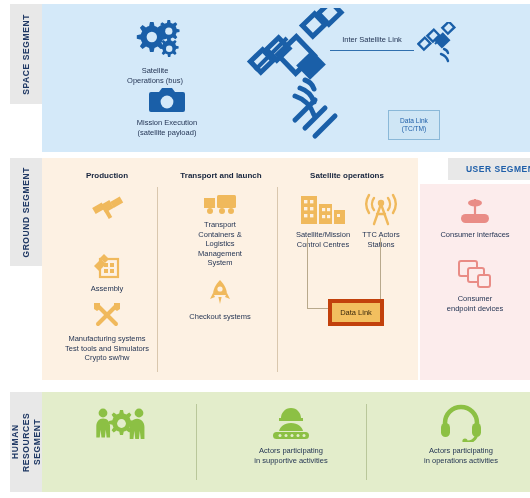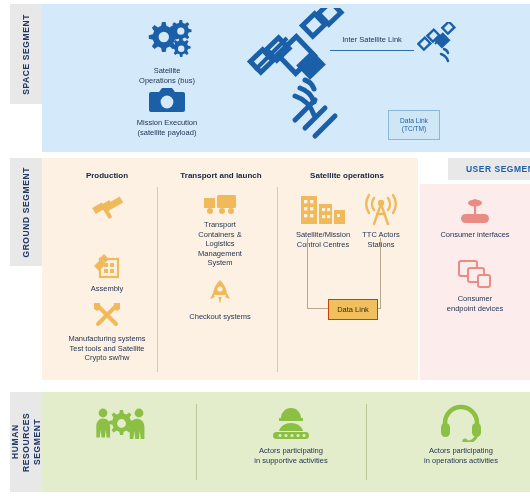--- a/index.html
+++ b/index.html
@@ -119,21 +119,21 @@
   }
   .datalink-space span {
     font-size: 6.6px;
     line-height: 8px;
     color: #1f5fa9;
     white-space: pre-line;
   }
   .datalink-ground {
     position: absolute;
     background: #f2bf5f;
-    border: 1px solid #c2410c;
+    border: 4px solid #c2410c;
     display: flex;
     align-items: center;
     justify-content: center;
   }
   .datalink-ground span {
     font-size: 7.5px;
     color: #3b2a0c;
   }
   .conn {
     position: absolute;
@@ -146,21 +146,21 @@
 <body>
 
 <div id="diagram">
 
   <div class="panel panel-space" style="left:42px; top:4px; width:488px; height:148px;"></div>
 
   <div class="seg-tab" style="left:10px; top:4px; width:32px; height:100px;">
     <span>SPACE SEGMENT</span>
   </div>
 
-  <div class="node" style="left:112px; top:18px; width:110px;">
+  <div class="node" style="left:100px; top:18px; width:110px;">
     <span class="ico">
       <svg width="52" height="44" viewBox="0 0 52 44">
         <g fill="#1a5fa8">
           <path d="M21 4 l3.6 0 0.9 4.1 a11 11 0 0 1 3.1 1.3 l3.5-2.3 2.6 2.6 -2.3 3.5 a11 11 0 0 1 1.3 3.1 l4.1 0.9 0 3.6 -4.1 0.9 a11 11 0 0 1 -1.3 3.1 l2.3 3.5 -2.6 2.6 -3.5-2.3 a11 11 0 0 1 -3.1 1.3 l-0.9 4.1 -3.6 0 -0.9-4.1 a11 11 0 0 1 -3.1-1.3 l-3.5 2.3 -2.6-2.6 2.3-3.5 a11 11 0 0 1 -1.3-3.1 l-4.1-0.9 0-3.6 4.1-0.9 a11 11 0 0 1 1.3-3.1 l-2.3-3.5 2.6-2.6 3.5 2.3 a11 11 0 0 1 3.1-1.3 z"></path>
           <circle cx="22.8" cy="19" r="5.2" fill="#d4e9f9"></circle>
           <path d="M40.5 2 l2.6 0 0.6 2.9 a8 8 0 0 1 2.2 0.9 l2.5-1.6 1.9 1.9 -1.6 2.5 a8 8 0 0 1 0.9 2.2 l2.9 0.6 0 2.6 -2.9 0.6 a8 8 0 0 1 -0.9 2.2 l1.6 2.5 -1.9 1.9 -2.5-1.6 a8 8 0 0 1 -2.2 0.9 l-0.6 2.9 -2.6 0 -0.6-2.9 a8 8 0 0 1 -2.2-0.9 l-2.5 1.6 -1.9-1.9 1.6-2.5 a8 8 0 0 1 -0.9-2.2 l-2.9-0.6 0-2.6 2.9-0.6 a8 8 0 0 1 0.9-2.2 l-1.6-2.5 1.9-1.9 2.5 1.6 a8 8 0 0 1 2.2-0.9 z" transform="translate(-2,0)"></path>
           <circle cx="39.8" cy="13.2" r="3.6" fill="#d4e9f9"></circle>
           <path d="M43 24 l2.3 0 0.5 2.6 a7 7 0 0 1 2 0.8 l2.2-1.4 1.6 1.6 -1.4 2.2 a7 7 0 0 1 0.8 2 l2.6 0.5 0 2.3 -2.6 0.5 a7 7 0 0 1 -0.8 2 l1.4 2.2 -1.6 1.6 -2.2-1.4 a7 7 0 0 1 -2 0.8 l-0.5 2.6 -2.3 0 -0.5-2.6 a7 7 0 0 1 -2-0.8 l-2.2 1.4 -1.6-1.6 1.4-2.2 a7 7 0 0 1 -0.8-2 l-2.6-0.5 0-2.3 2.6-0.5 a7 7 0 0 1 0.8-2 l-1.4-2.2 1.6-1.6 2.2 1.4 a7 7 0 0 1 2-0.8 z" transform="translate(-4,-4)"></path>
           <circle cx="40.2" cy="30.8" r="3.2" fill="#d4e9f9"></circle>
         </g>
@@ -279,21 +279,21 @@
       <svg width="32" height="30" viewBox="0 0 32 30">
         <g stroke="#f0b95c" stroke-width="4" stroke-linecap="round" fill="none">
           <path d="M6 5 L25 24"></path>
           <path d="M26 5 L7 24"></path>
         </g>
         <path d="M3 3 l6 0 0 6 -3 2 -3-2 z" fill="#f0b95c"></path>
         <path d="M29 3 l-6 0 0 6 3 2 3-2 z" fill="#f0b95c"></path>
       </svg>
     </span>
     <div class="cap">Manufacturing systems
-Test tools and Satellite
+Test tools and Simulators
 Crypto sw/hw</div>
   </div>
 
   <div class="node" style="left:172px; top:192px; width:96px;">
     <span class="ico">
       <svg width="36" height="24" viewBox="0 0 36 24">
         <g fill="#f0b95c">
           <rect x="2" y="6" width="11" height="10"></rect>
           <rect x="15" y="3" width="19" height="13" rx="1.5"></rect>
           <circle cx="8" cy="19" r="3"></circle>

